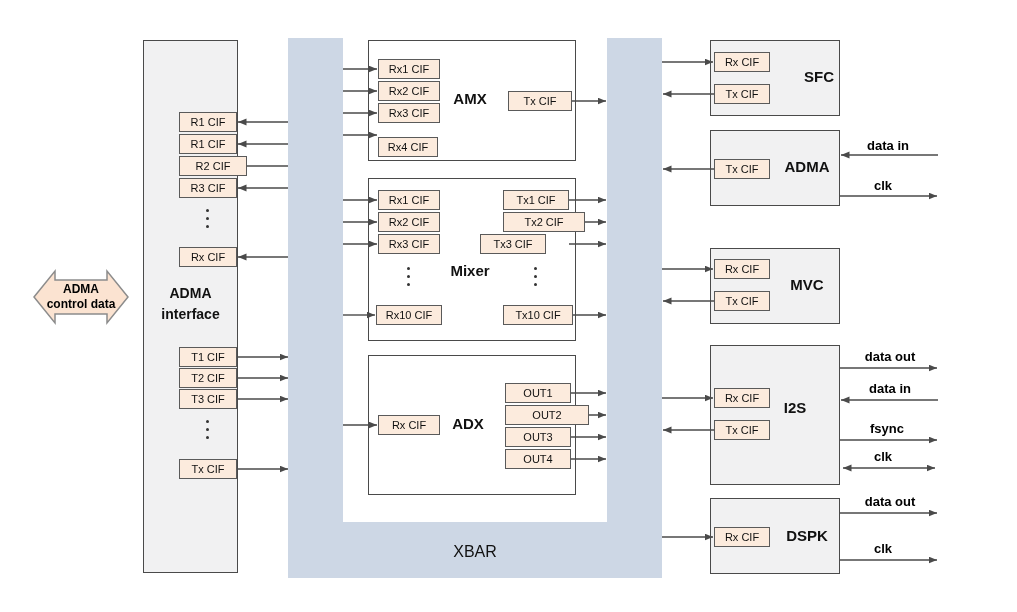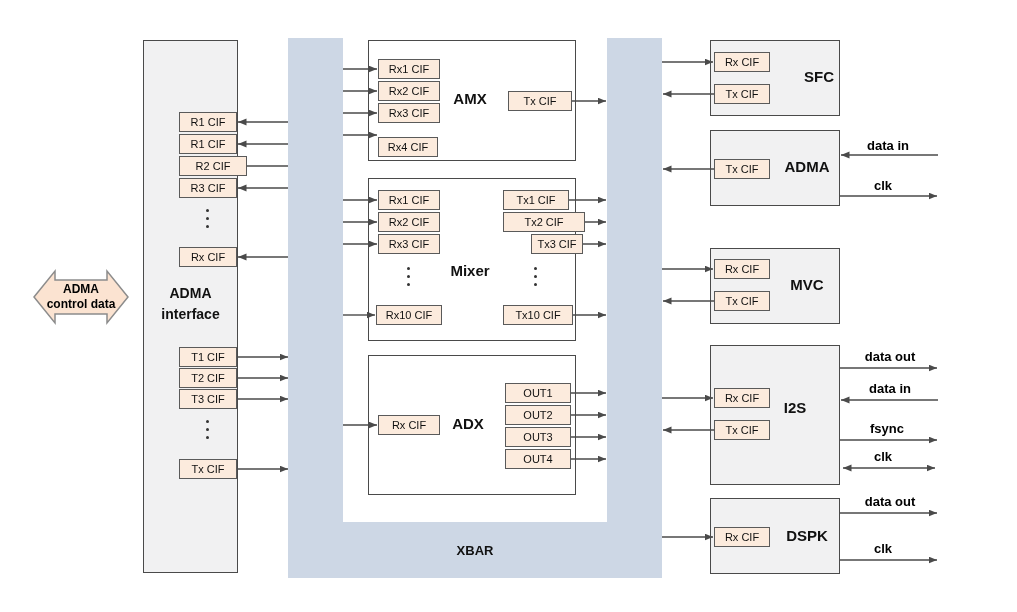--- a/index.html
+++ b/index.html
@@ -7,21 +7,21 @@
   #canvas { position:relative; width:1017px; height:612px; background:#fff; overflow:hidden; }
   .abs { position:absolute; }
   .block { background:#f1f1f2; border:1.4px solid #4a4a4a; }
   .inner-block { background:#ffffff; border:1.4px solid #4a4a4a; }
   .xbar-bg { background:#cdd7e5; }
   .xbar-cut { background:#ffffff; }
   .cif { position:absolute; height:20px; background:#fcebdd; border:1px solid #5a5a5a;
          display:flex; align-items:center; justify-content:center;
          font-size:11px; color:#111; white-space:nowrap; }
   .blk-title { font-size:15px; font-weight:bold; color:#111; text-align:center; }
-  .xbar-label { font-size:13px; font-weight:700; color:#111; text-align:center; }
+  .xbar-label { font-size:16px; font-weight:400; color:#111; text-align:center; }
   .adma-label { font-size:14px; font-weight:600; line-height:21px; text-align:center; color:#111; }
   .sig-label { font-size:13px; font-weight:bold; color:#000; text-align:center; width:90px; }
   .vdots { position:absolute; display:flex; flex-direction:column; gap:5px; align-items:center; }
   .vdots i { width:3px; height:3px; background:#333; border-radius:50%; }
   #wires { position:absolute; left:0; top:0; }
   #wires line { stroke:#4a4a4a; stroke-width:1.4; }
   .ctrl-text { position:absolute; inset:0; display:flex; flex-direction:column;
                align-items:center; justify-content:center; font-size:12px; font-weight:bold;
                line-height:15px; color:#000; }
 </style>
@@ -156,32 +156,32 @@
   <div class="cif" style="left:378px;top:212px;width:62px">Rx2 CIF</div>
   <div class="cif" style="left:378px;top:234px;width:62px">Rx3 CIF</div>
   <div class="vdots" style="left:407px;top:267px">
       <i></i>
       <i></i>
       <i></i>
     </div>
   <div class="cif" style="left:376px;top:305px;width:66px">Rx10 CIF</div>
   <div class="cif" style="left:503px;top:190px;width:66px">Tx1 CIF</div>
   <div class="cif" style="left:503px;top:212px;width:82px">Tx2 CIF</div>
-  <div class="cif" style="left:531px;top:234px;width:52px">Tx3 CIF</div>
+  <div class="cif" style="left:480px;top:234px;width:66px">Tx3 CIF</div>
   <div class="vdots" style="left:534px;top:267px">
       <i></i>
       <i></i>
       <i></i>
     </div>
   <div class="cif" style="left:503px;top:305px;width:70px">Tx10 CIF</div>
 
   <div class="abs blk-title" style="left:438px;top:415px;width:60px">ADX</div>
   <div class="cif" style="left:378px;top:415px;width:62px">Rx CIF</div>
   <div class="cif" style="left:505px;top:383px;width:66px">OUT1</div>
-  <div class="cif" style="left:505px;top:405px;width:66px">OUT2</div>
+  <div class="cif" style="left:505px;top:405px;width:84px">OUT2</div>
   <div class="cif" style="left:505px;top:427px;width:66px">OUT3</div>
   <div class="cif" style="left:505px;top:449px;width:66px">OUT4</div>
 
   <div class="abs blk-title" style="left:788px;top:68px;width:62px">SFC</div>
   <div class="cif" style="left:714px;top:52px;width:56px">Rx CIF</div>
   <div class="cif" style="left:714px;top:84px;width:56px">Tx CIF</div>
 
   <div class="abs blk-title" style="left:776px;top:158px;width:62px">ADMA</div>
   <div class="cif" style="left:714px;top:159px;width:56px">Tx CIF</div>
   <div class="abs sig-label" style="left:843px;top:138px">data in</div>

